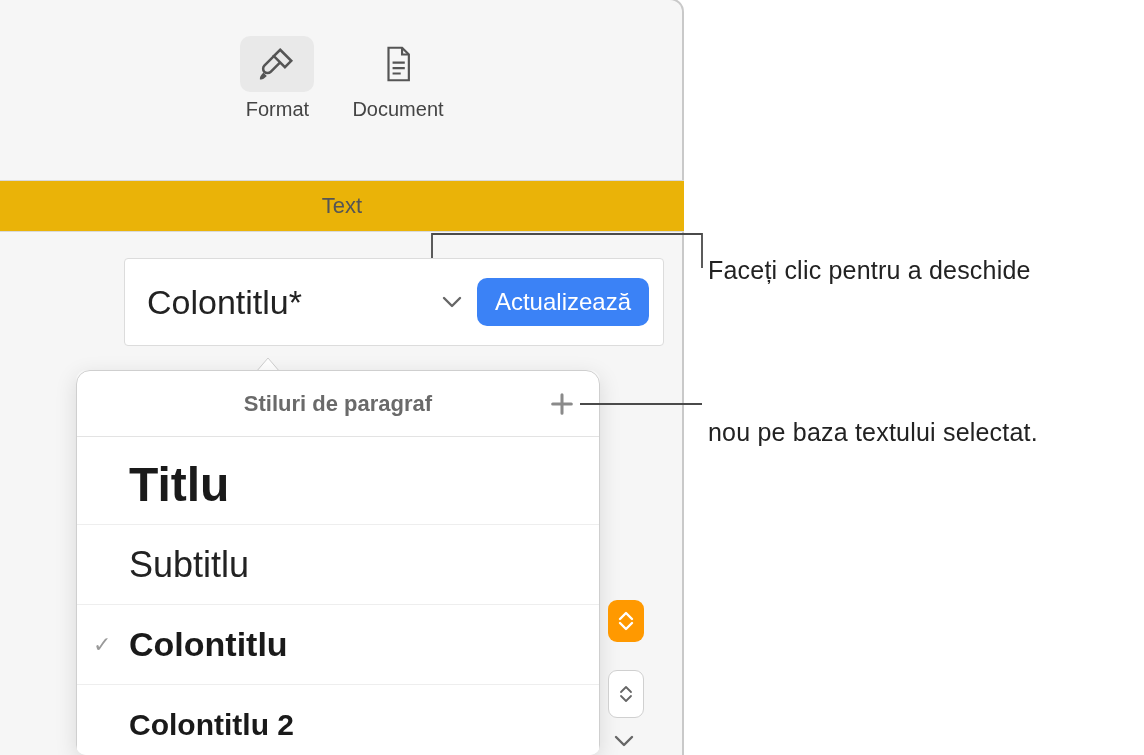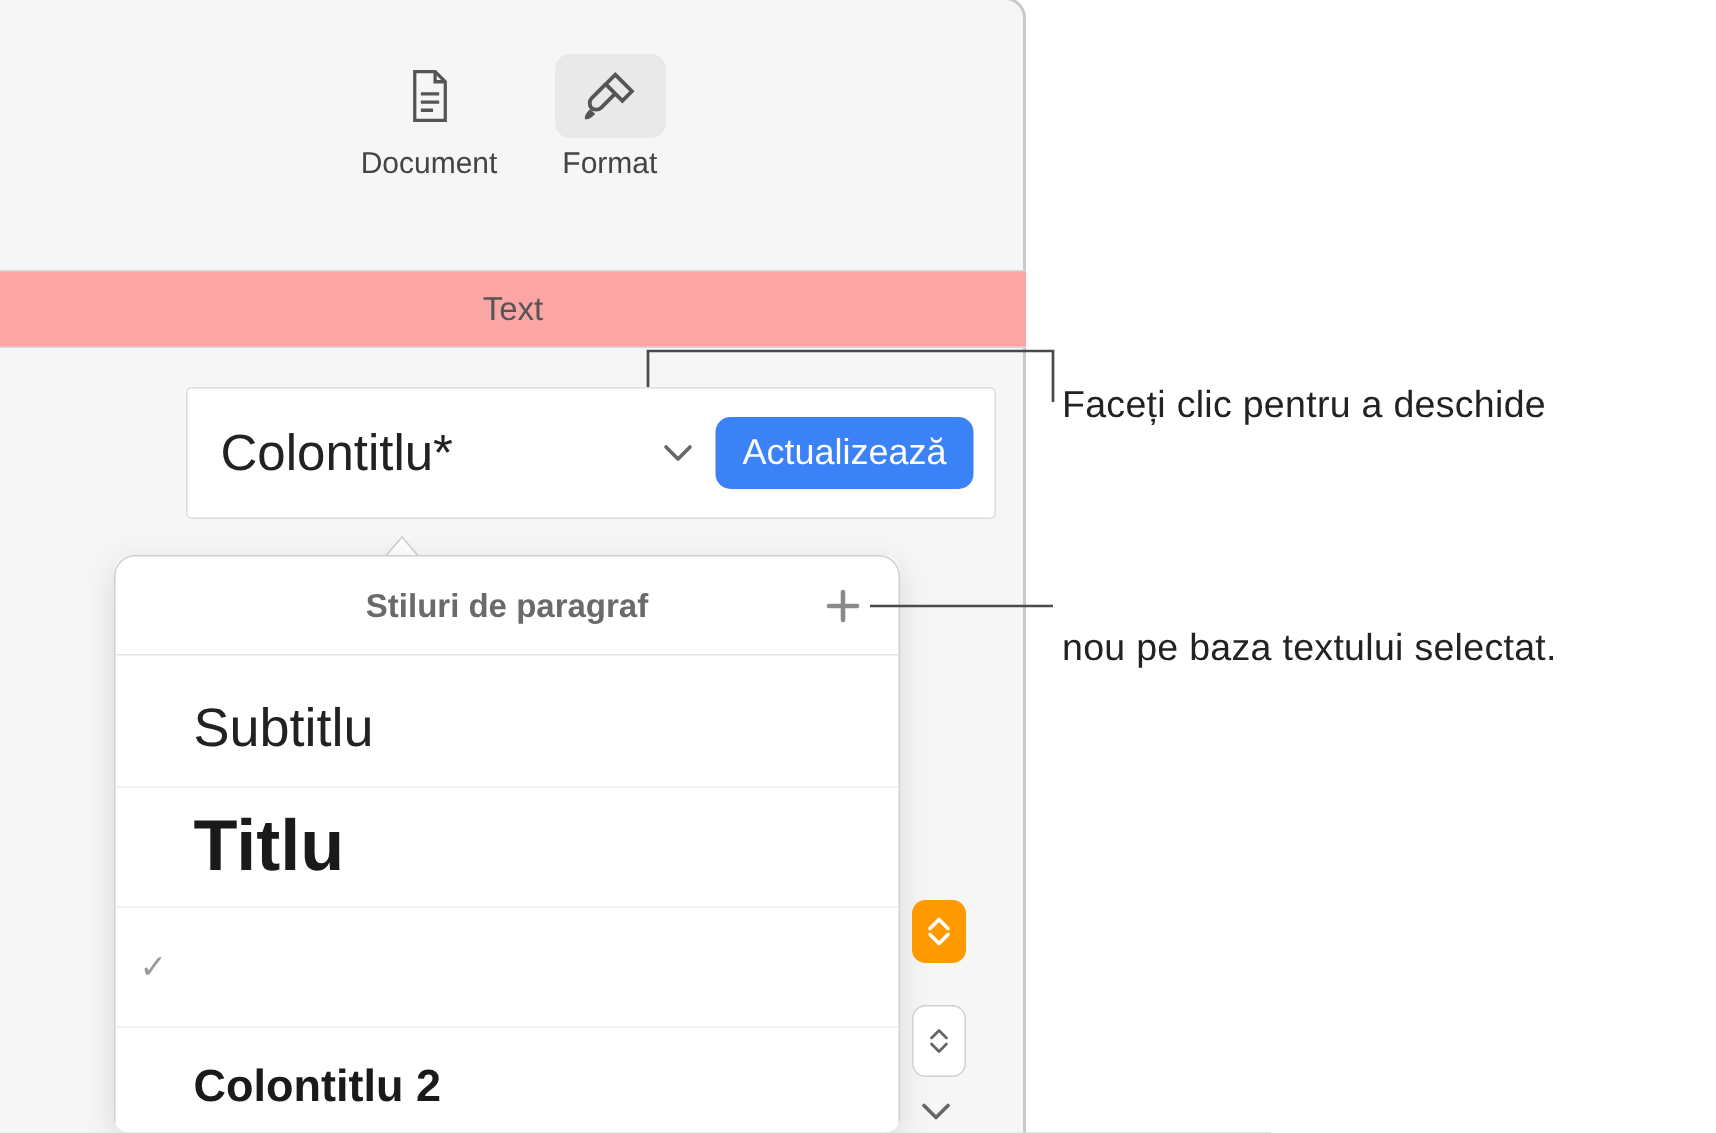--- a/index.html
+++ b/index.html
@@ -40,21 +40,21 @@
     }
     .tool-icon-box.selected { background: #e9e9e9; }
     .tab-header {
       position: absolute;
       top: 180px; left: 0; width: 684px;
       height: 52px;
       border-top: 1px solid #d9d9d9;
       border-bottom: 1px solid #d9d9d9;
       display: flex; align-items: center; justify-content: center;
       font-size: 22px; color: #555;
-      background: #fca5a5;
+      background: #eab308;
     }
     .style-control {
       position: absolute;
       top: 258px; left: 124px;
       width: 540px; height: 88px;
       background: #fff;
       border: 1px solid #dcdcdc;
       border-radius: 4px;
       display: flex; align-items: center;
       padding: 0 14px 0 22px;
@@ -158,38 +158,38 @@
       background:#fff; border:1px solid #cfcfcf; border-radius:14px;
     }
   </style>
 </head>
 <body>
 
 <div class="panel-frame"></div>
 
 <div class="toolbar-row">
   <div class="tool-btn">
+    <div class="tool-icon-box selected">
+      <svg width="38" height="38" viewBox="0 0 24 24" fill="none" stroke="#555" stroke-width="1.6">
+        <path d="M14 3l7 7-4 4-7-7z"></path>
+        <path d="M10 7l-6 6c-1 1-1 3 0 4s3 1 4 0l6-6"></path>
+        <path d="M5 19c-1 1-2 2-3 2 0-1 1-2 2-3"></path>
+      </svg>
+    </div>
+    <span>Format</span>
+  </div>
+  <div class="tool-btn">
     <div class="tool-icon-box">
       <svg width="34" height="38" viewBox="0 0 24 28" fill="none" stroke="#555" stroke-width="1.6">
         <path d="M5 2h10l5 5v19H5z"></path>
         <path d="M15 2v5h5"></path>
         <path d="M8 13h9M8 17h9M8 21h6"></path>
       </svg>
     </div>
     <span>Document</span>
-  </div>
-  <div class="tool-btn">
-    <div class="tool-icon-box selected">
-      <svg width="38" height="38" viewBox="0 0 24 24" fill="none" stroke="#555" stroke-width="1.6">
-        <path d="M14 3l7 7-4 4-7-7z"></path>
-        <path d="M10 7l-6 6c-1 1-1 3 0 4s3 1 4 0l6-6"></path>
-        <path d="M5 19c-1 1-2 2-3 2 0-1 1-2 2-3"></path>
-      </svg>
-    </div>
-    <span>Format</span>
   </div>
 </div>
 
 <div class="tab-header">
   <span>Text</span>
 </div>
 
 <div class="style-control">
   <span class="style-name">Colontitlu*</span>
   <span class="chevron-down">
@@ -210,27 +210,28 @@
     <div class="popover-header">
       <span>Stiluri de paragraf</span>
       <span class="plus-btn">
         <svg width="28" height="28" viewBox="0 0 24 24">
             <path d="M12 4v16M4 12h16" stroke="#8a8a8a" stroke-width="2.6" stroke-linecap="round"></path>
           </svg>
       </span>
     </div>
     <div class="style-list">
       <div class="style-item">
+        <span class="s-titlu">Titlu</span>
+      </div>
+      <div class="style-item">
         <span class="s-subtitlu">Subtitlu</span>
       </div>
       <div class="style-item">
-        <span class="s-titlu">Titlu</span>
-      </div>
-      <div class="style-item">
         <span class="check">✓</span>
+        <span class="s-colontitlu">Colontitlu</span>
       </div>
       <div class="style-item">
         <span class="s-colontitlu2">Colontitlu 2</span>
       </div>
     </div>
   </div>
 </div>
 
 <div class="orange-select">
   <svg width="16" height="10" viewBox="0 0 16 10">

